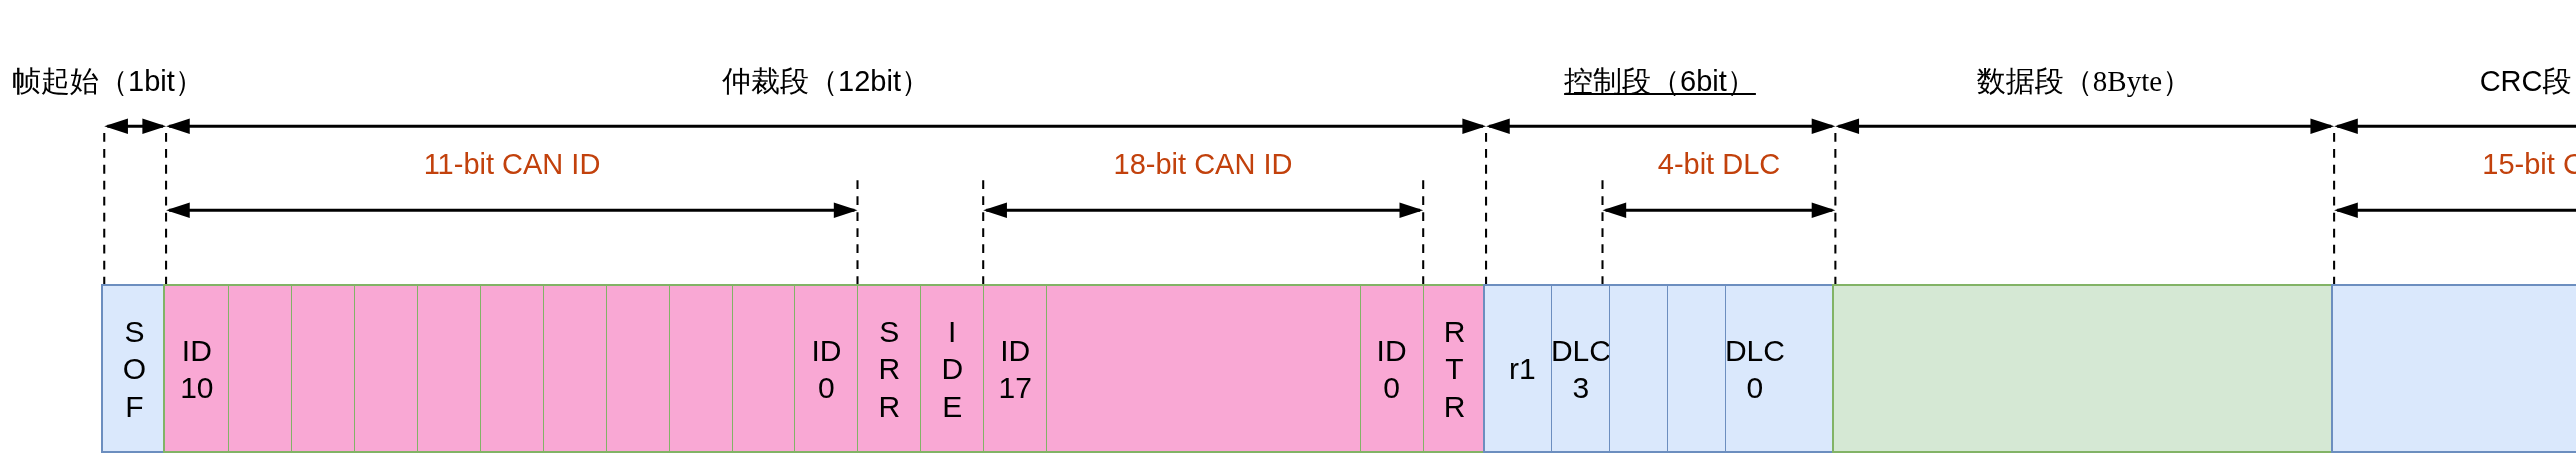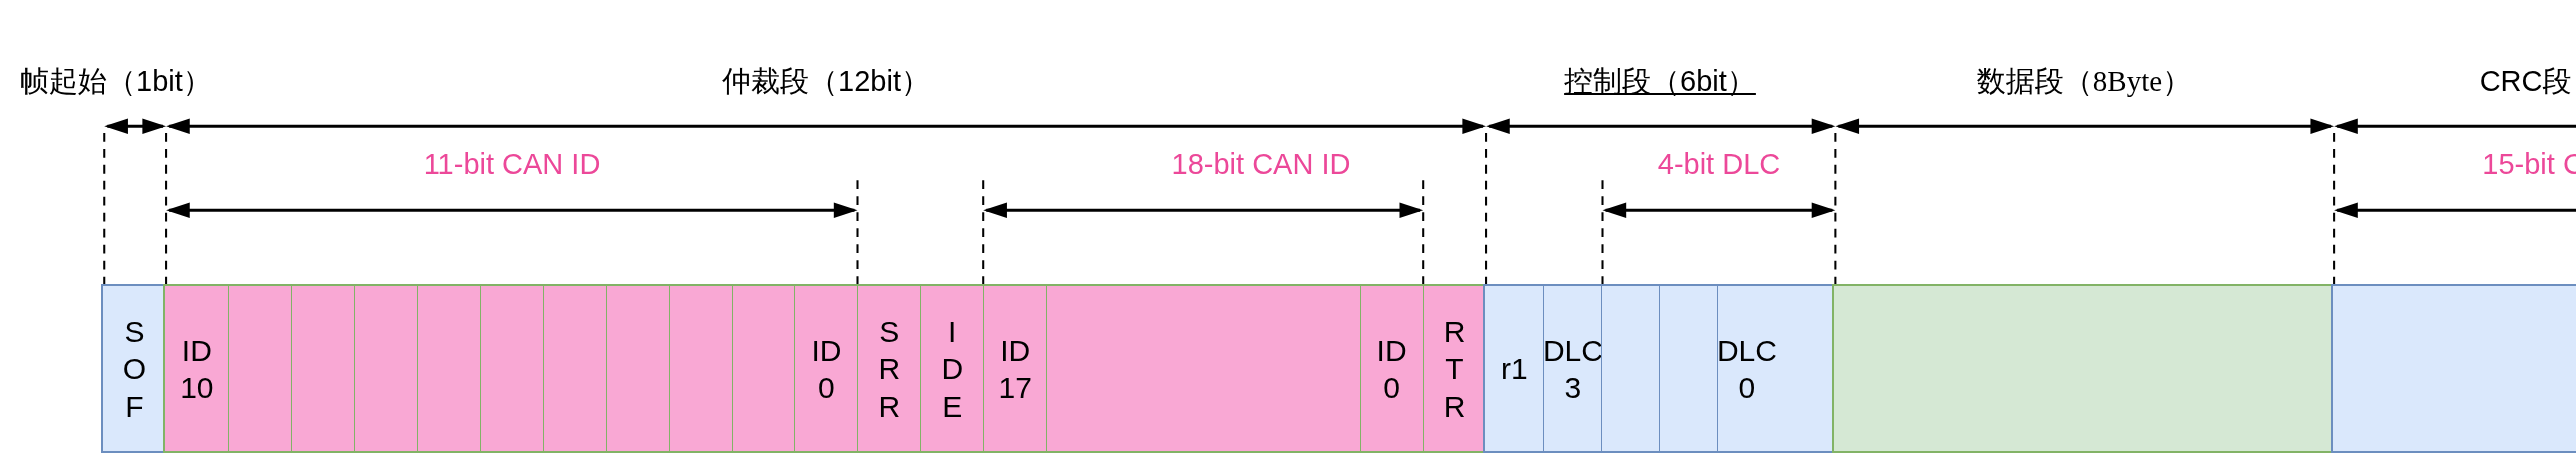--- a/index.html
+++ b/index.html
@@ -3,21 +3,21 @@
 <meta charset="utf-8">
 <style>
   html,body{margin:0;padding:0;background:#ffffff;}
   body{width:3611px;height:474px;position:relative;overflow:hidden;
        font-family:"Liberation Sans","DejaVu Sans",sans-serif;}
   #stage{position:absolute;left:0;top:0;width:3611px;height:474px;}
   #overlay{position:absolute;left:0;top:0;}
   .seg-label{position:absolute;font-size:29px;color:#000;white-space:nowrap;
              transform:translate(-50%,-50%);}
   .seg-label.left-anchor{transform:translateY(-50%);}
-  .sub-label{position:absolute;font-size:29px;color:#ec4899;white-space:nowrap;
+  .sub-label{position:absolute;font-size:29px;color:#c2410c;white-space:nowrap;
              transform:translate(-50%,-50%);}
   .bit-group{position:absolute;display:flex;box-sizing:content-box;}
   .bit-cell{box-sizing:border-box;height:100%;display:flex;align-items:center;
             justify-content:center;text-align:center;white-space:pre-line;
             font-size:30px;line-height:1.24;color:#000;}
   .bit-cell + .bit-cell{border-left:1.5px solid var(--divider);}
 </style>
 </head>
 <body>
 
@@ -76,27 +76,27 @@
       </g>
       <g>
         <line x1="1664" y1="350" x2="1664" y2="557" stroke="#000000" stroke-width="4" stroke-dasharray="17 14"></line>
         <line x1="1908" y1="350" x2="1908" y2="557" stroke="#000000" stroke-width="4" stroke-dasharray="17 14"></line>
         <line x1="2762" y1="350" x2="2762" y2="557" stroke="#000000" stroke-width="4" stroke-dasharray="17 14"></line>
         <line x1="3110" y1="350" x2="3110" y2="557" stroke="#000000" stroke-width="4" stroke-dasharray="17 14"></line>
         <line x1="5386" y1="350" x2="5386" y2="557" stroke="#000000" stroke-width="4" stroke-dasharray="17 14"></line>
       </g>
     </svg>
   <div id="labels">
-      <div class="seg-label left-anchor" style="left: 20px; top: 82px;">帧起始（1bit）</div>
+      <div class="seg-label left-anchor" style="left: 12px; top: 82px;">帧起始（1bit）</div>
       <div class="seg-label" style="left: 826px; top: 82px;">仲裁段（12bit）</div>
       <div class="seg-label" style="left: 1660px; top: 82px; text-decoration: underline;">控制段（6bit）</div>
       <div class="seg-label" style="left: 2084px; top: 82px; font-family: Liberation Serif, serif;">数据段（8Byte）</div>
       <div class="seg-label" style="left: 2586px; top: 82px;">CRC段（16bit）</div>
       <div class="sub-label" style="left: 512px; top: 164px;">11-bit CAN ID</div>
-      <div class="sub-label" style="left: 1261px; top: 164px;">18-bit CAN ID</div>
+      <div class="sub-label" style="left: 1203px; top: 164px;">18-bit CAN ID</div>
       <div class="sub-label" style="left: 1719px; top: 164px;">4-bit DLC</div>
       <div class="sub-label" style="left: 2554px; top: 164px;">15-bit CRC</div>
     </div>
   <div id="bitrow">
       <div class="bit-group" style="left: 104px; top: 287px; height: 165px; width: 62px; background: rgb(218, 232, 252); border: 2.6px solid rgb(108, 142, 191); margin: -2.6px; --divider: #6c8ebf;">
         <div class="bit-cell" style="width: 62px; color: rgb(0, 0, 0);">S
 O
 F</div>
       </div>
       <div class="bit-group" style="left: 166px; top: 287px; height: 165px; width: 1320px; background: #f9a8d4; border: 2.6px solid rgb(130, 179, 102); margin: -2.6px; --divider: #82b366;">
@@ -121,21 +121,21 @@
 E</div>
         <div class="bit-cell" style="width: 63px; color: rgb(0, 0, 0);">ID
 17</div>
         <div class="bit-cell" style="width: 314px; color: rgb(0, 0, 0);"></div>
         <div class="bit-cell" style="width: 63px; color: rgb(0, 0, 0);">ID
 0</div>
         <div class="bit-cell" style="width: 63px; color: rgb(0, 0, 0);">R
 T
 R</div>
       </div>
-      <div class="bit-group" style="left: 1486px; top: 287px; height: 165px; width: 349px; background: rgb(218, 232, 252); border: 2.6px solid rgb(108, 142, 191); margin: -2.6px; --divider: #6c8ebf;">
+      <div class="bit-group" style="left: 1486px; top: 287px; height: 165px; width: 349px; background: rgb(218, 232, 252); border: 2.6px solid rgb(108, 142, 191); margin: -2.6px; padding-left: 8px; --divider: #6c8ebf;">
         <div class="bit-cell" style="width: 58px; color: rgb(0, 0, 0);">r1</div>
         <div class="bit-cell" style="width: 58px; color: rgb(0, 0, 0);">DLC
 3</div>
         <div class="bit-cell" style="width: 58px; color: rgb(0, 0, 0);"></div>
         <div class="bit-cell" style="width: 58px; color: rgb(0, 0, 0);"></div>
         <div class="bit-cell" style="width: 58px; color: rgb(0, 0, 0);">DLC
 0</div>
       </div>
       <div class="bit-group" style="left: 1835px; top: 287px; height: 165px; width: 499px; background: rgb(213, 232, 212); border: 2.6px solid rgb(130, 179, 102); margin: -2.6px; --divider: #82b366;">
         <div class="bit-cell" style="width: 499px; color: rgb(0, 0, 0);"></div>

